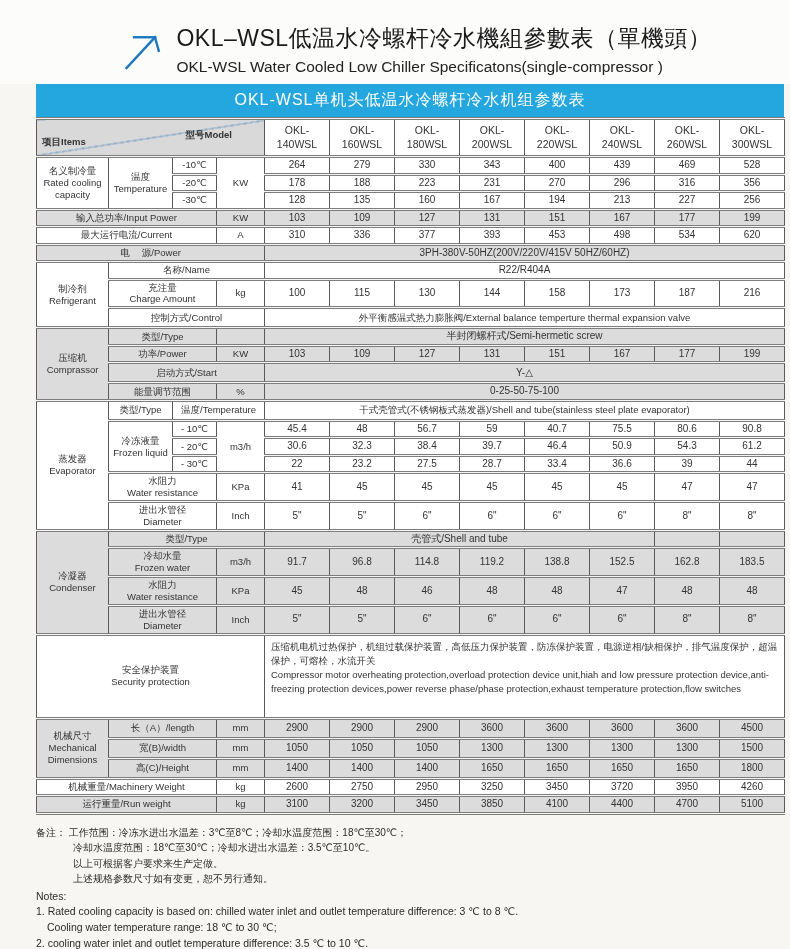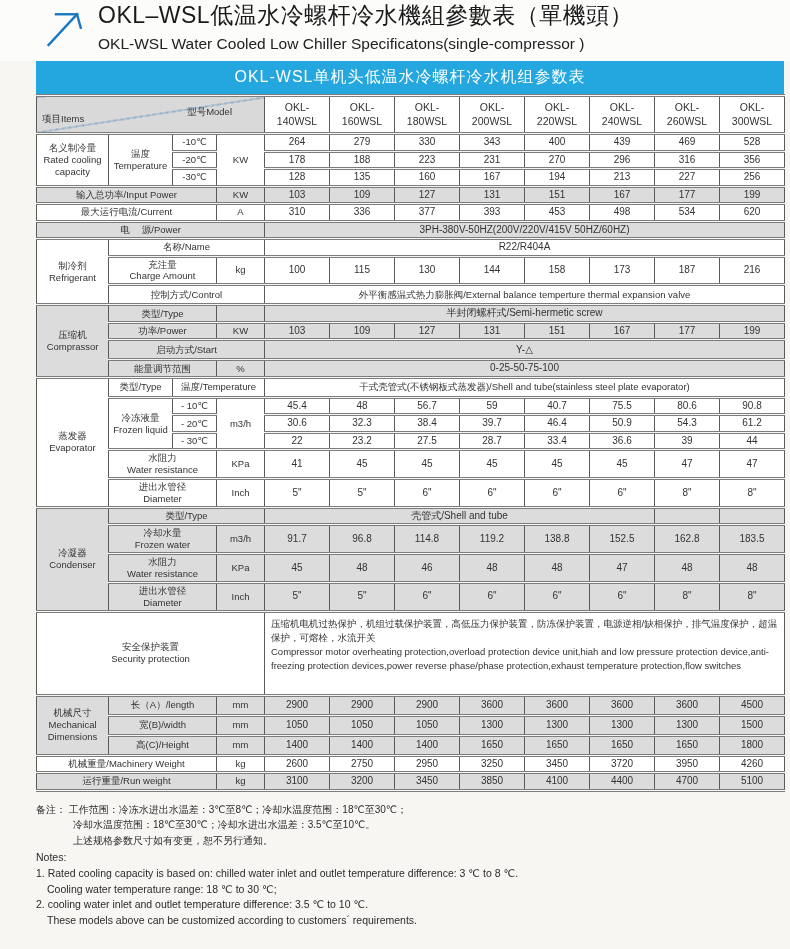--- a/index.html
+++ b/index.html
@@ -6,21 +6,21 @@
   body {
     width:790px; height:949px;
     background:#f7f6f3;
     font-family:"Liberation Sans","DejaVu Sans",sans-serif;
     color:#333;
     overflow:hidden;
   }
   .page { position:relative; width:790px; height:949px; }
 
   
-  .doc-header { padding:0 0 8px 44px; background:#fcfcfb; display:flex; align-items:flex-start; }
+  .doc-header { padding:23px 0 8px 44px; background:#fcfcfb; display:flex; align-items:flex-start;justify-content:center; }
   .logo { width:42px; height:46px; margin-right:12px; margin-top:4px; }
   .titles .t-zh { font-size:23px; color:#1a1a1a; letter-spacing:0.5px; }
   .titles .t-en { font-size:15.5px; color:#222; margin-top:4px; }
 
   
   .wrap { margin-left:36px; width:748px; }
   .banner {
     height:33px; background:#24a6de; color:#fff;
     display:flex; align-items:center; justify-content:center;
     font-size:16px; letter-spacing:1px;
@@ -42,20 +42,21 @@
   td.mdl { font-size:10.5px; white-space:pre-line; line-height:1.3; }
   td.longval { font-size:9.5px;margin-top:24px; }
   td.secline { text-align:left; font-size:9.5px; line-height:1.5; padding:4px 6px; vertical-align:top; }
 
   
   td.corner {
     position:relative; background:#d9d9d9; height:38px;
     background-image:linear-gradient(to bottom right,
        transparent calc(50% - 0.7px), #93afcb calc(50% - 0.7px),
        #93afcb calc(50% + 0.7px), transparent calc(50% + 0.7px));
+    font-weight:bold;
   }
   .corner .c-items { position:absolute; left:5px; bottom:7px; font-size:9.5px; }
   .corner .c-model { position:absolute; right:32px; top:9px; font-size:9.5px;margin-left:24px; }
 
   
   tr.h-model { height:38px; }
   tr.h-s { height:17px; }
   tr.h-m { height:20px; }
   tr.h-l { height:27px; }
   tr.h-sec { height:84px; }
@@ -471,20 +472,21 @@
             <td>5100</td>
       </tr>
     </tbody>
       </table>
   </div>
 
   <div class="notes">
     <div class="notes-zh">
       <div>备注：  工作范围：冷冻水进出水温差：3℃至8℃；冷却水温度范围：18℃至30℃；</div>
       <div>冷却水温度范围：18℃至30℃；冷却水进出水温差：3.5℃至10℃。</div>
+      <div>以上可根据客户要求来生产定做。</div>
       <div>上述规格参数尺寸如有变更，恕不另行通知。</div>
     </div>
     <div class="notes-en">
       <div>Notes:</div>
       <div>1. Rated cooling capacity is based on: chilled water inlet and outlet temperature  difference: 3 ℃ to 8 ℃.</div>
       <div>Cooling water temperature range: 18 ℃ to 30 ℃;</div>
       <div>2. cooling water inlet and outlet temperature difference: 3.5 ℃ to 10 ℃.</div>
       <div>These models above can be customized according to customers´  requirements.</div>
 
     </div>

